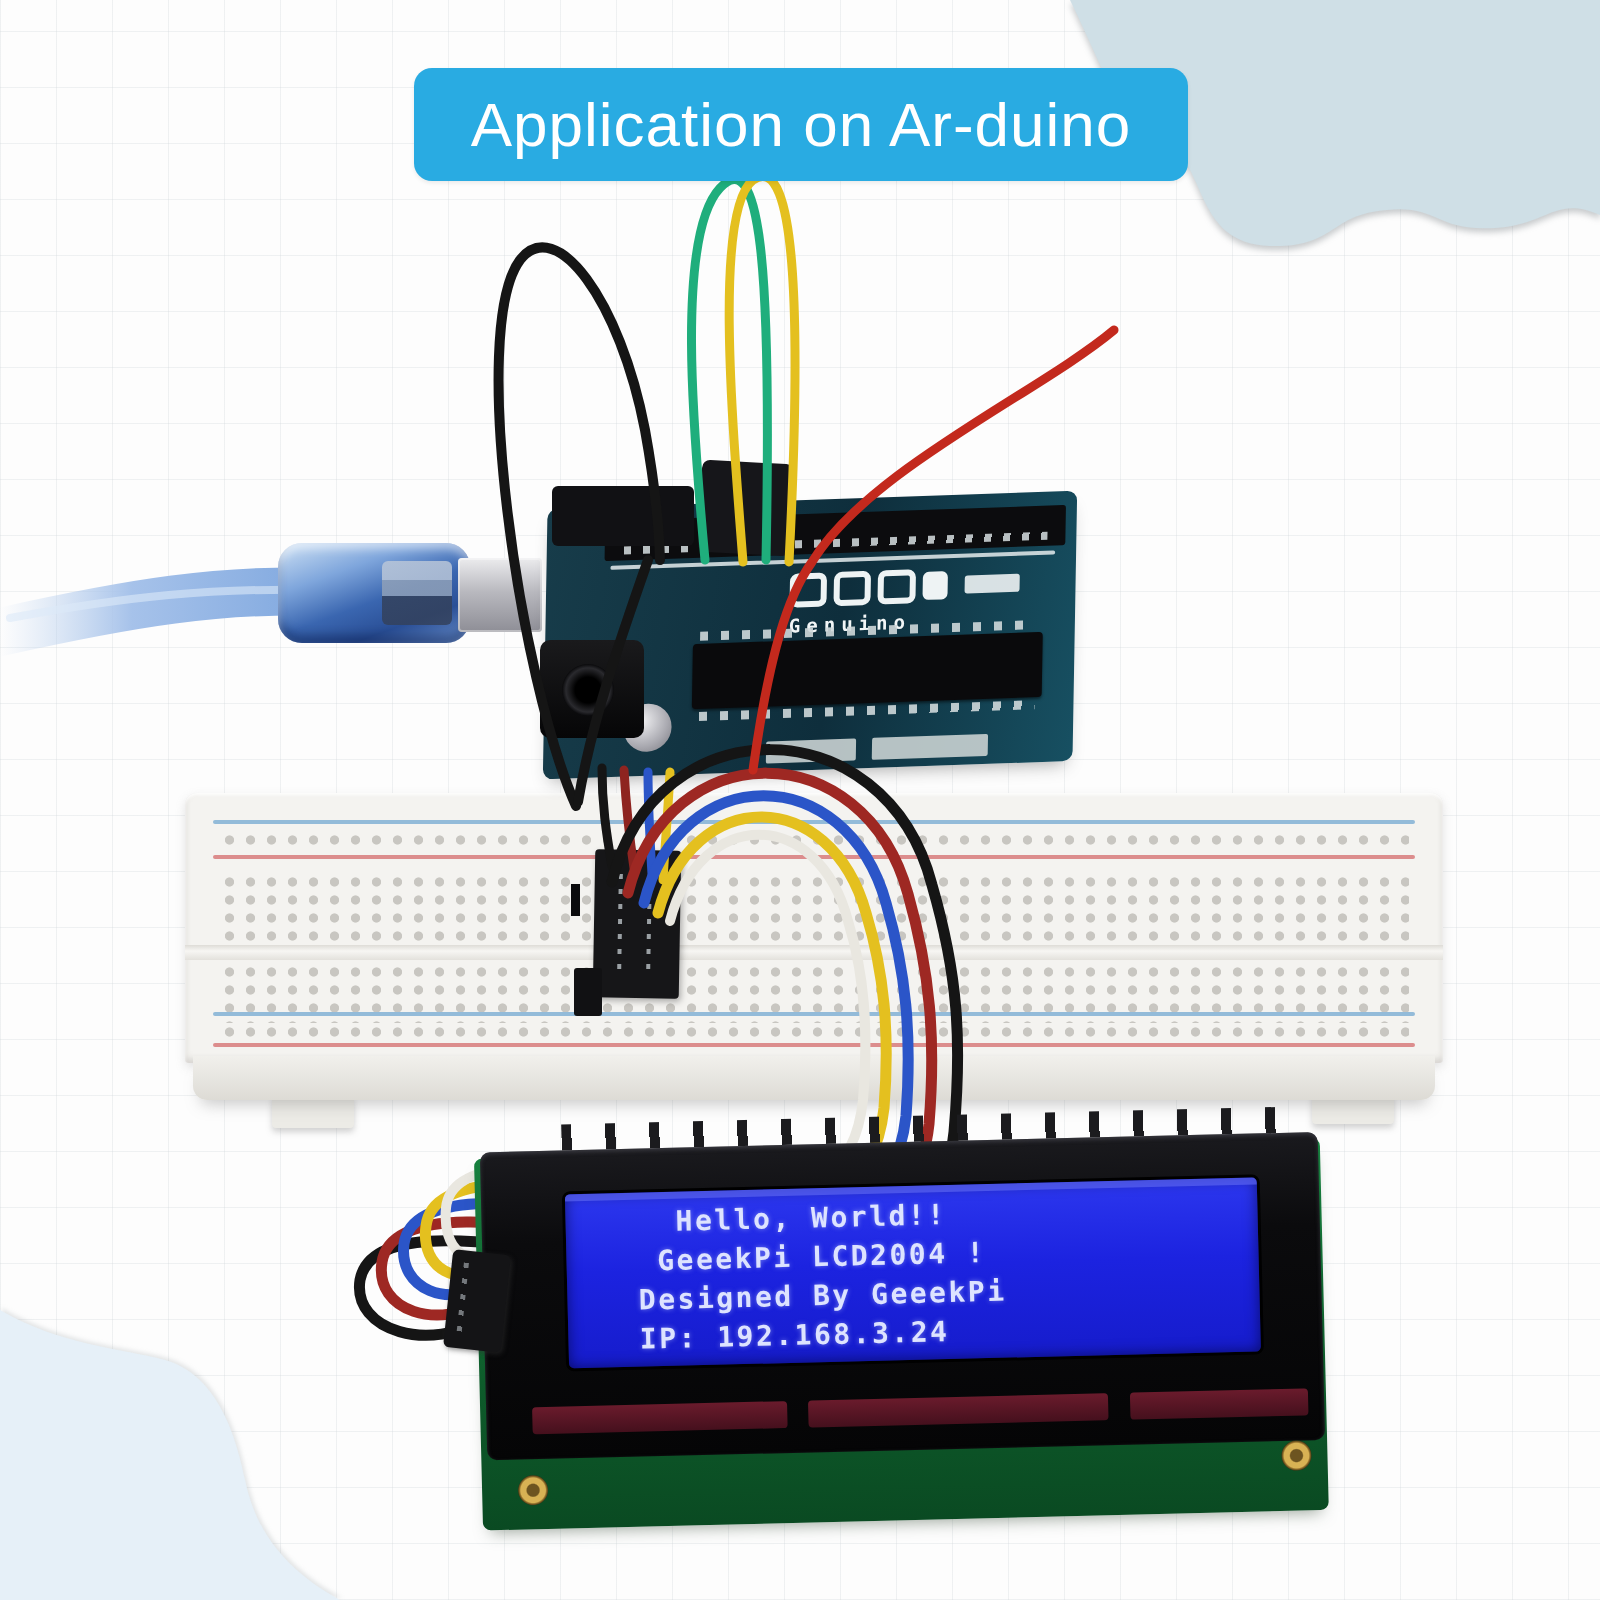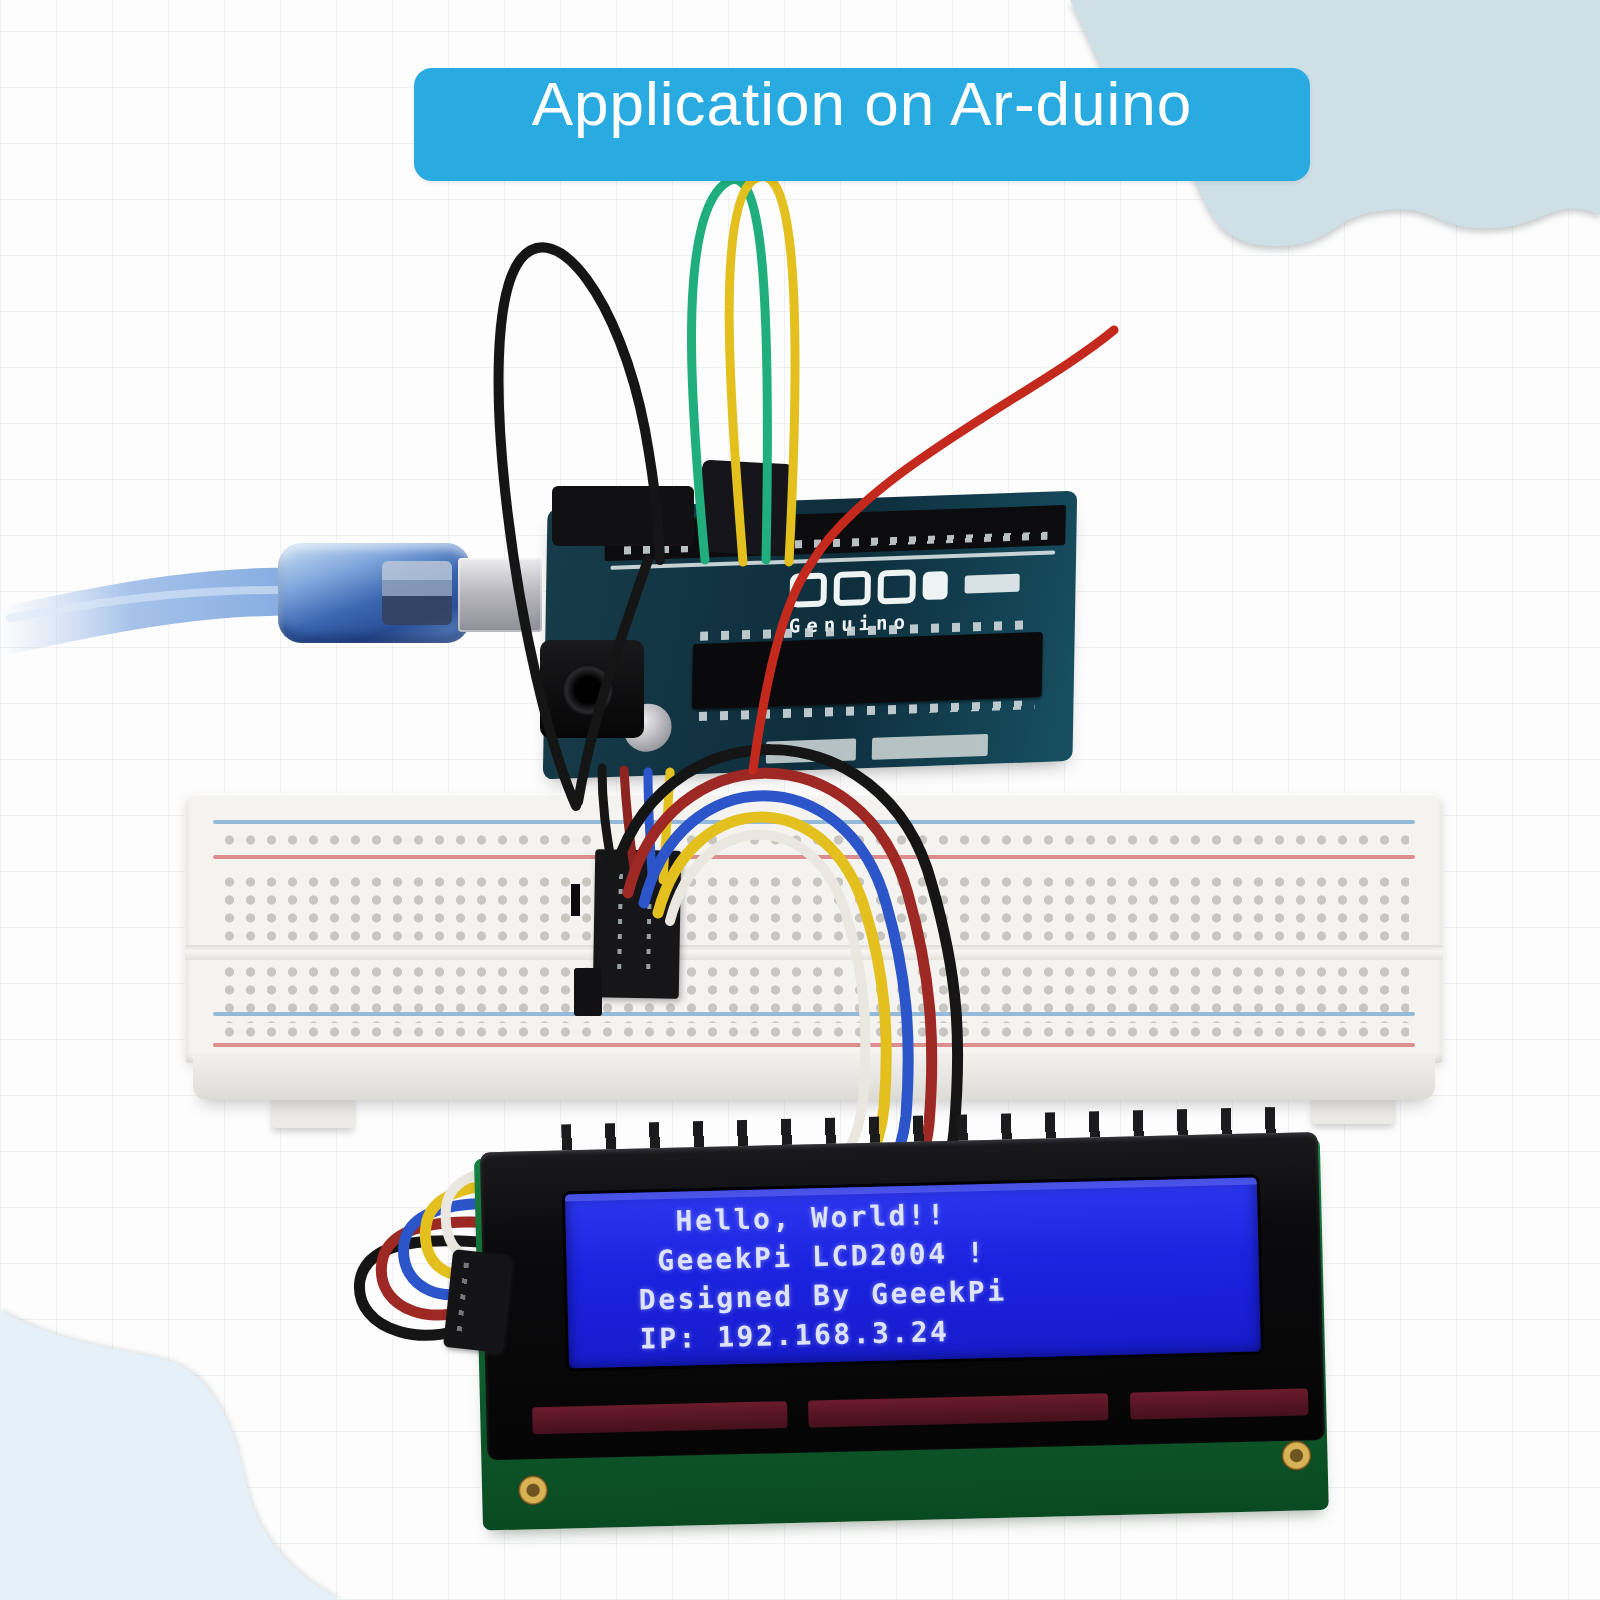--- a/index.html
+++ b/index.html
@@ -11,23 +11,23 @@
   .grid-bg{
     position:absolute;inset:0;z-index:0;
     background:
       repeating-linear-gradient(0deg, rgba(205,212,216,.30) 0 1px, transparent 1px 56px),
       repeating-linear-gradient(90deg, rgba(205,212,216,.30) 0 1px, transparent 1px 56px);
   }
   .blob-svg{position:absolute;inset:0;z-index:1;pointer-events:none;}
 
   
   .banner{
-    position:absolute;left:414px;top:68px;width:896px;height:113px;z-index:50;
+    position:absolute;left:414px;top:68px;width:774px;height:113px;z-index:50;
     background:#29abe2;border-radius:18px;
-    display:flex;justify-content:center;
+    display:flex;align-items:center;justify-content:center;
     box-shadow:0 2px 4px rgba(0,0,0,.08);
   }
   .banner span{
     color:#ffffff;font-size:62px;font-weight:400;letter-spacing:1px;white-space:pre;
   }
 
   
   .usb-svg{position:absolute;inset:0;z-index:5;pointer-events:none;}
   .usb-glass{
     position:absolute;left:278px;top:543px;width:192px;height:100px;z-index:6;

